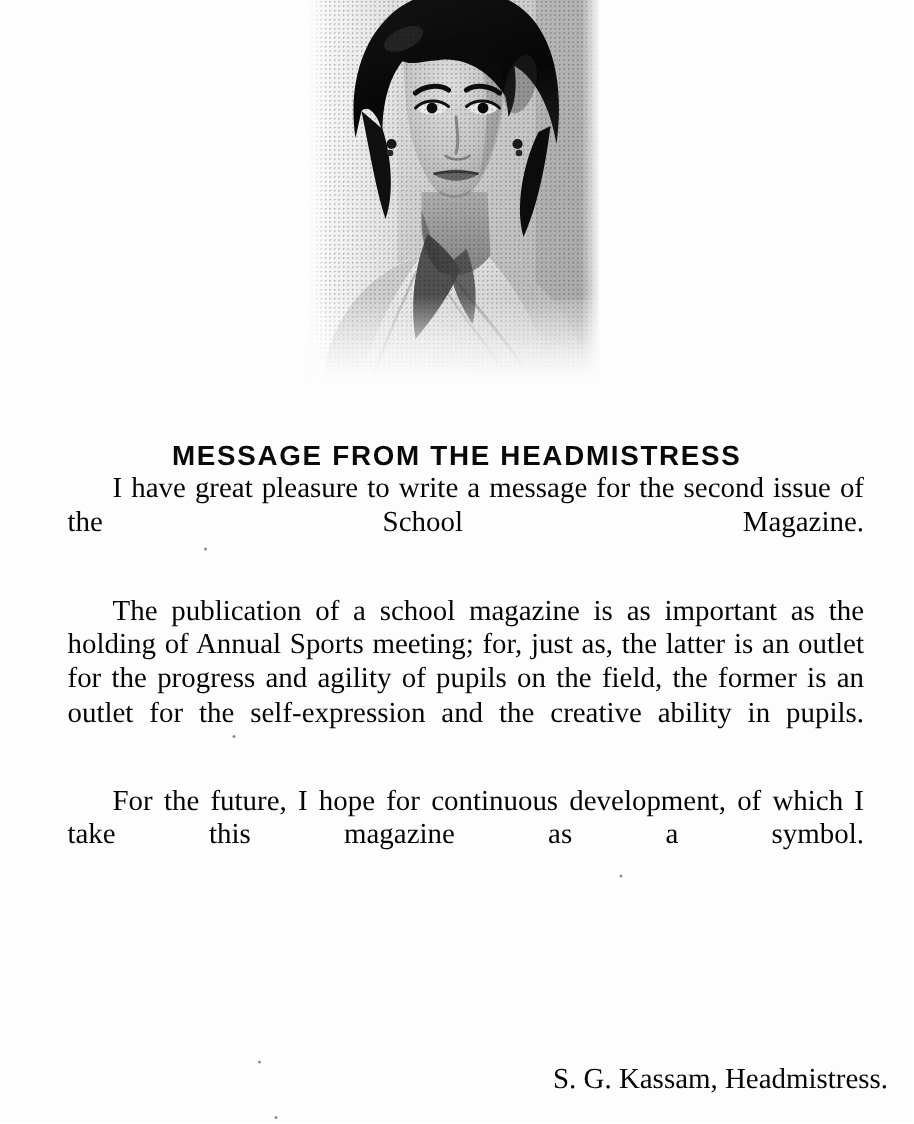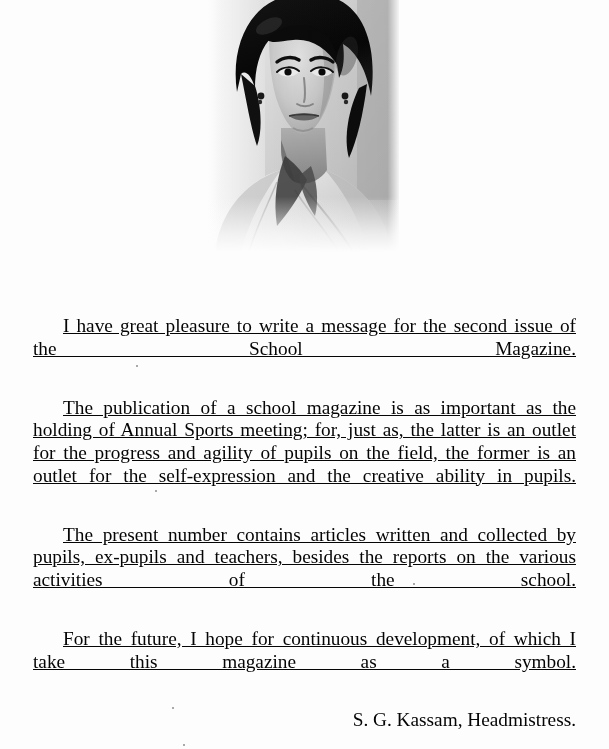--- a/index.html
+++ b/index.html
@@ -79,41 +79,40 @@
   }
 
   
   .body-text {
     position: absolute;
     left: 33px;
     top: 315px;
     width: 543px;
   }
   .para {
-    margin: 0 0 14px 0;
+    margin: 0 0 14px 12px;
     font-size: 19.3px;
     line-height: 22.6px;
     text-align: justify;
     text-indent: 30px;
     text-justify: inter-word;
     word-spacing: .5px;
     color: #050505;
-    text-decoration: underline;
   }
   .para:last-of-type { margin-bottom: 0; }
   
   .para::after {
     content: "";
     display: inline-block;
     width: 100%;
   }
 
   .signature {
     position: absolute;
-    left: 33px;
+    left: 49px;
     top: 709px;
     width: 543px;
     text-align: right;
     font-size: 19.3px;
     line-height: 22.6px;
     color: #050505;
   }
 
   
   .speck {
@@ -230,23 +229,23 @@
     <div class="grain"></div>
     <div class="photo-fade"></div>
   </div>
 
   <div class="speck" style="left:136px;top:365px;width:2px;height:2px;"></div>
   <div class="speck" style="left:155px;top:490px;width:2px;height:2px;"></div>
   <div class="speck" style="left:413px;top:583px;width:2px;height:2px;"></div>
   <div class="speck" style="left:172px;top:707px;width:2px;height:2px;"></div>
   <div class="speck" style="left:183px;top:744px;width:2px;height:2px;"></div>
 
+  <h1 class="heading">MESSAGE FROM THE HEADMISTRESS</h1>
 
   <div class="body-text">
     <p class="para">I have great pleasure to write a message for the second issue of the School Magazine.</p>
     <p class="para">The publication of a school magazine is as important as the holding of Annual Sports meeting; for, just as, the latter is an outlet for the progress and agility of pupils on the field, the former is an outlet for the self-expression and the creative ability in pupils.</p>
-    <p class="para">The present number contains articles written and collected by pupils, ex-pupils and teachers, besides the reports on the various activities of the school.</p>
     <p class="para">For the future, I hope for continuous development, of which I take this magazine as a symbol.</p>
   </div>
 
   <div class="signature">S. G. Kassam, Headmistress.</div>
 
 </div>
 
 </body></html>

